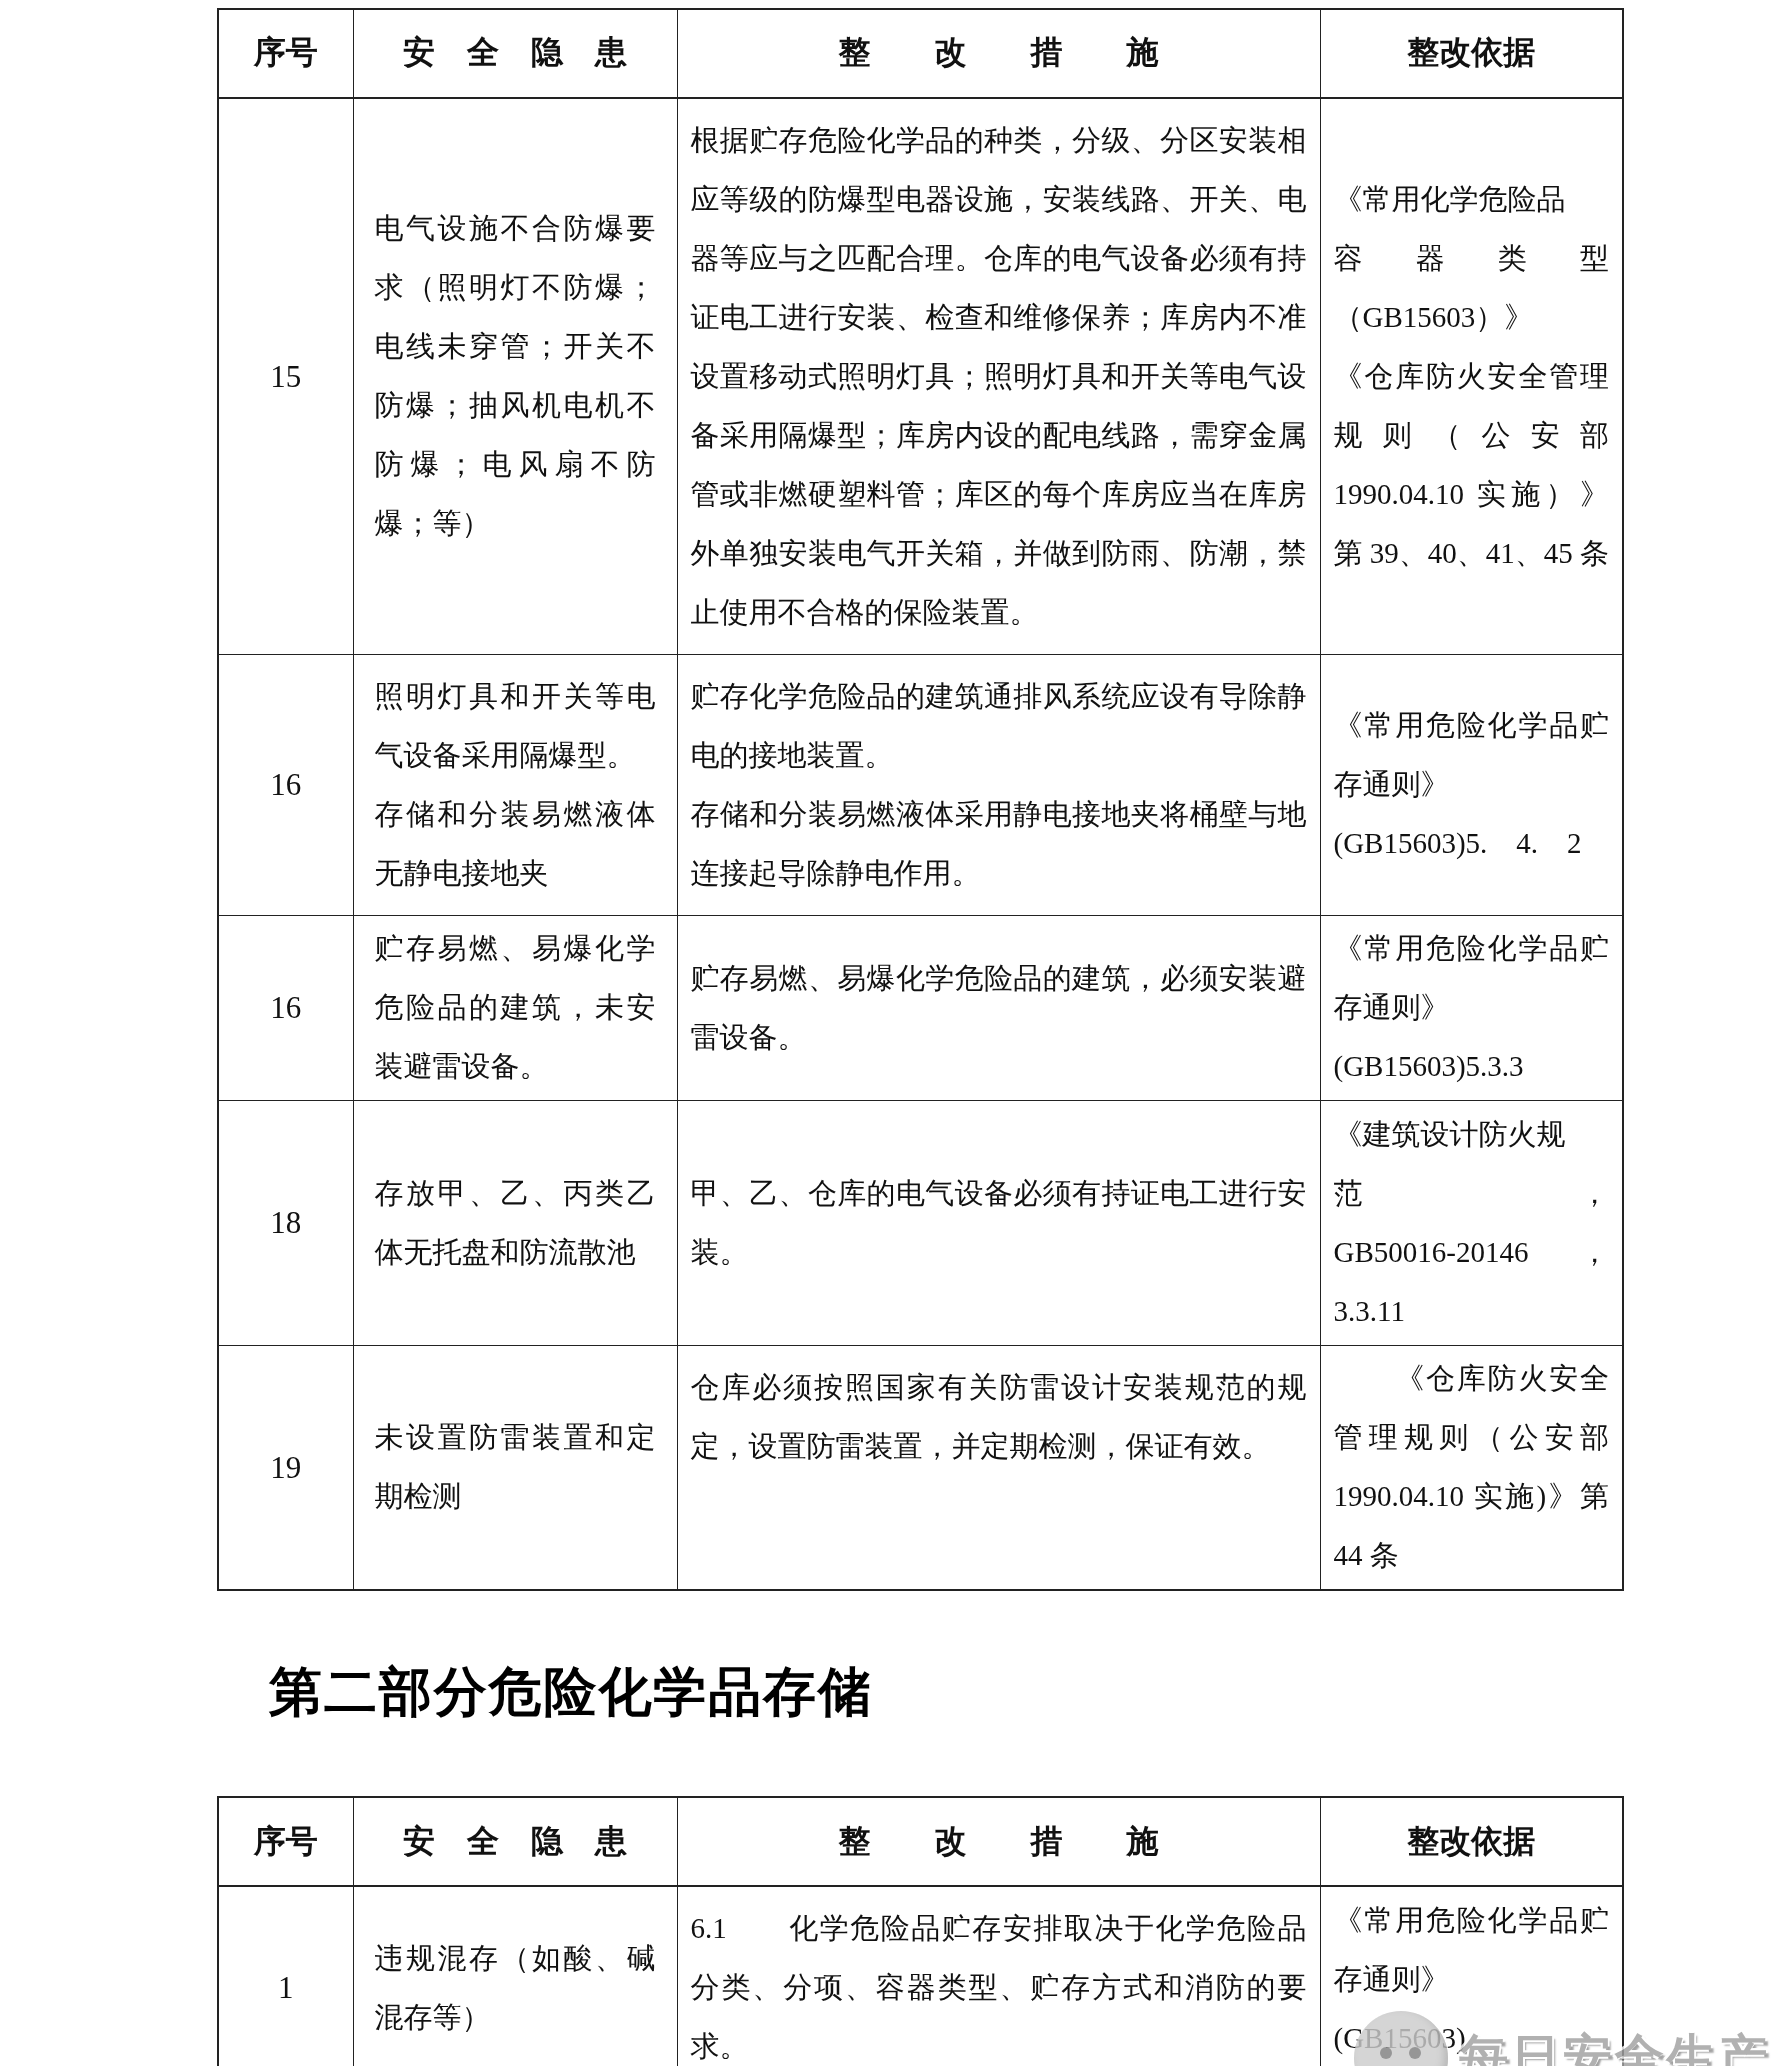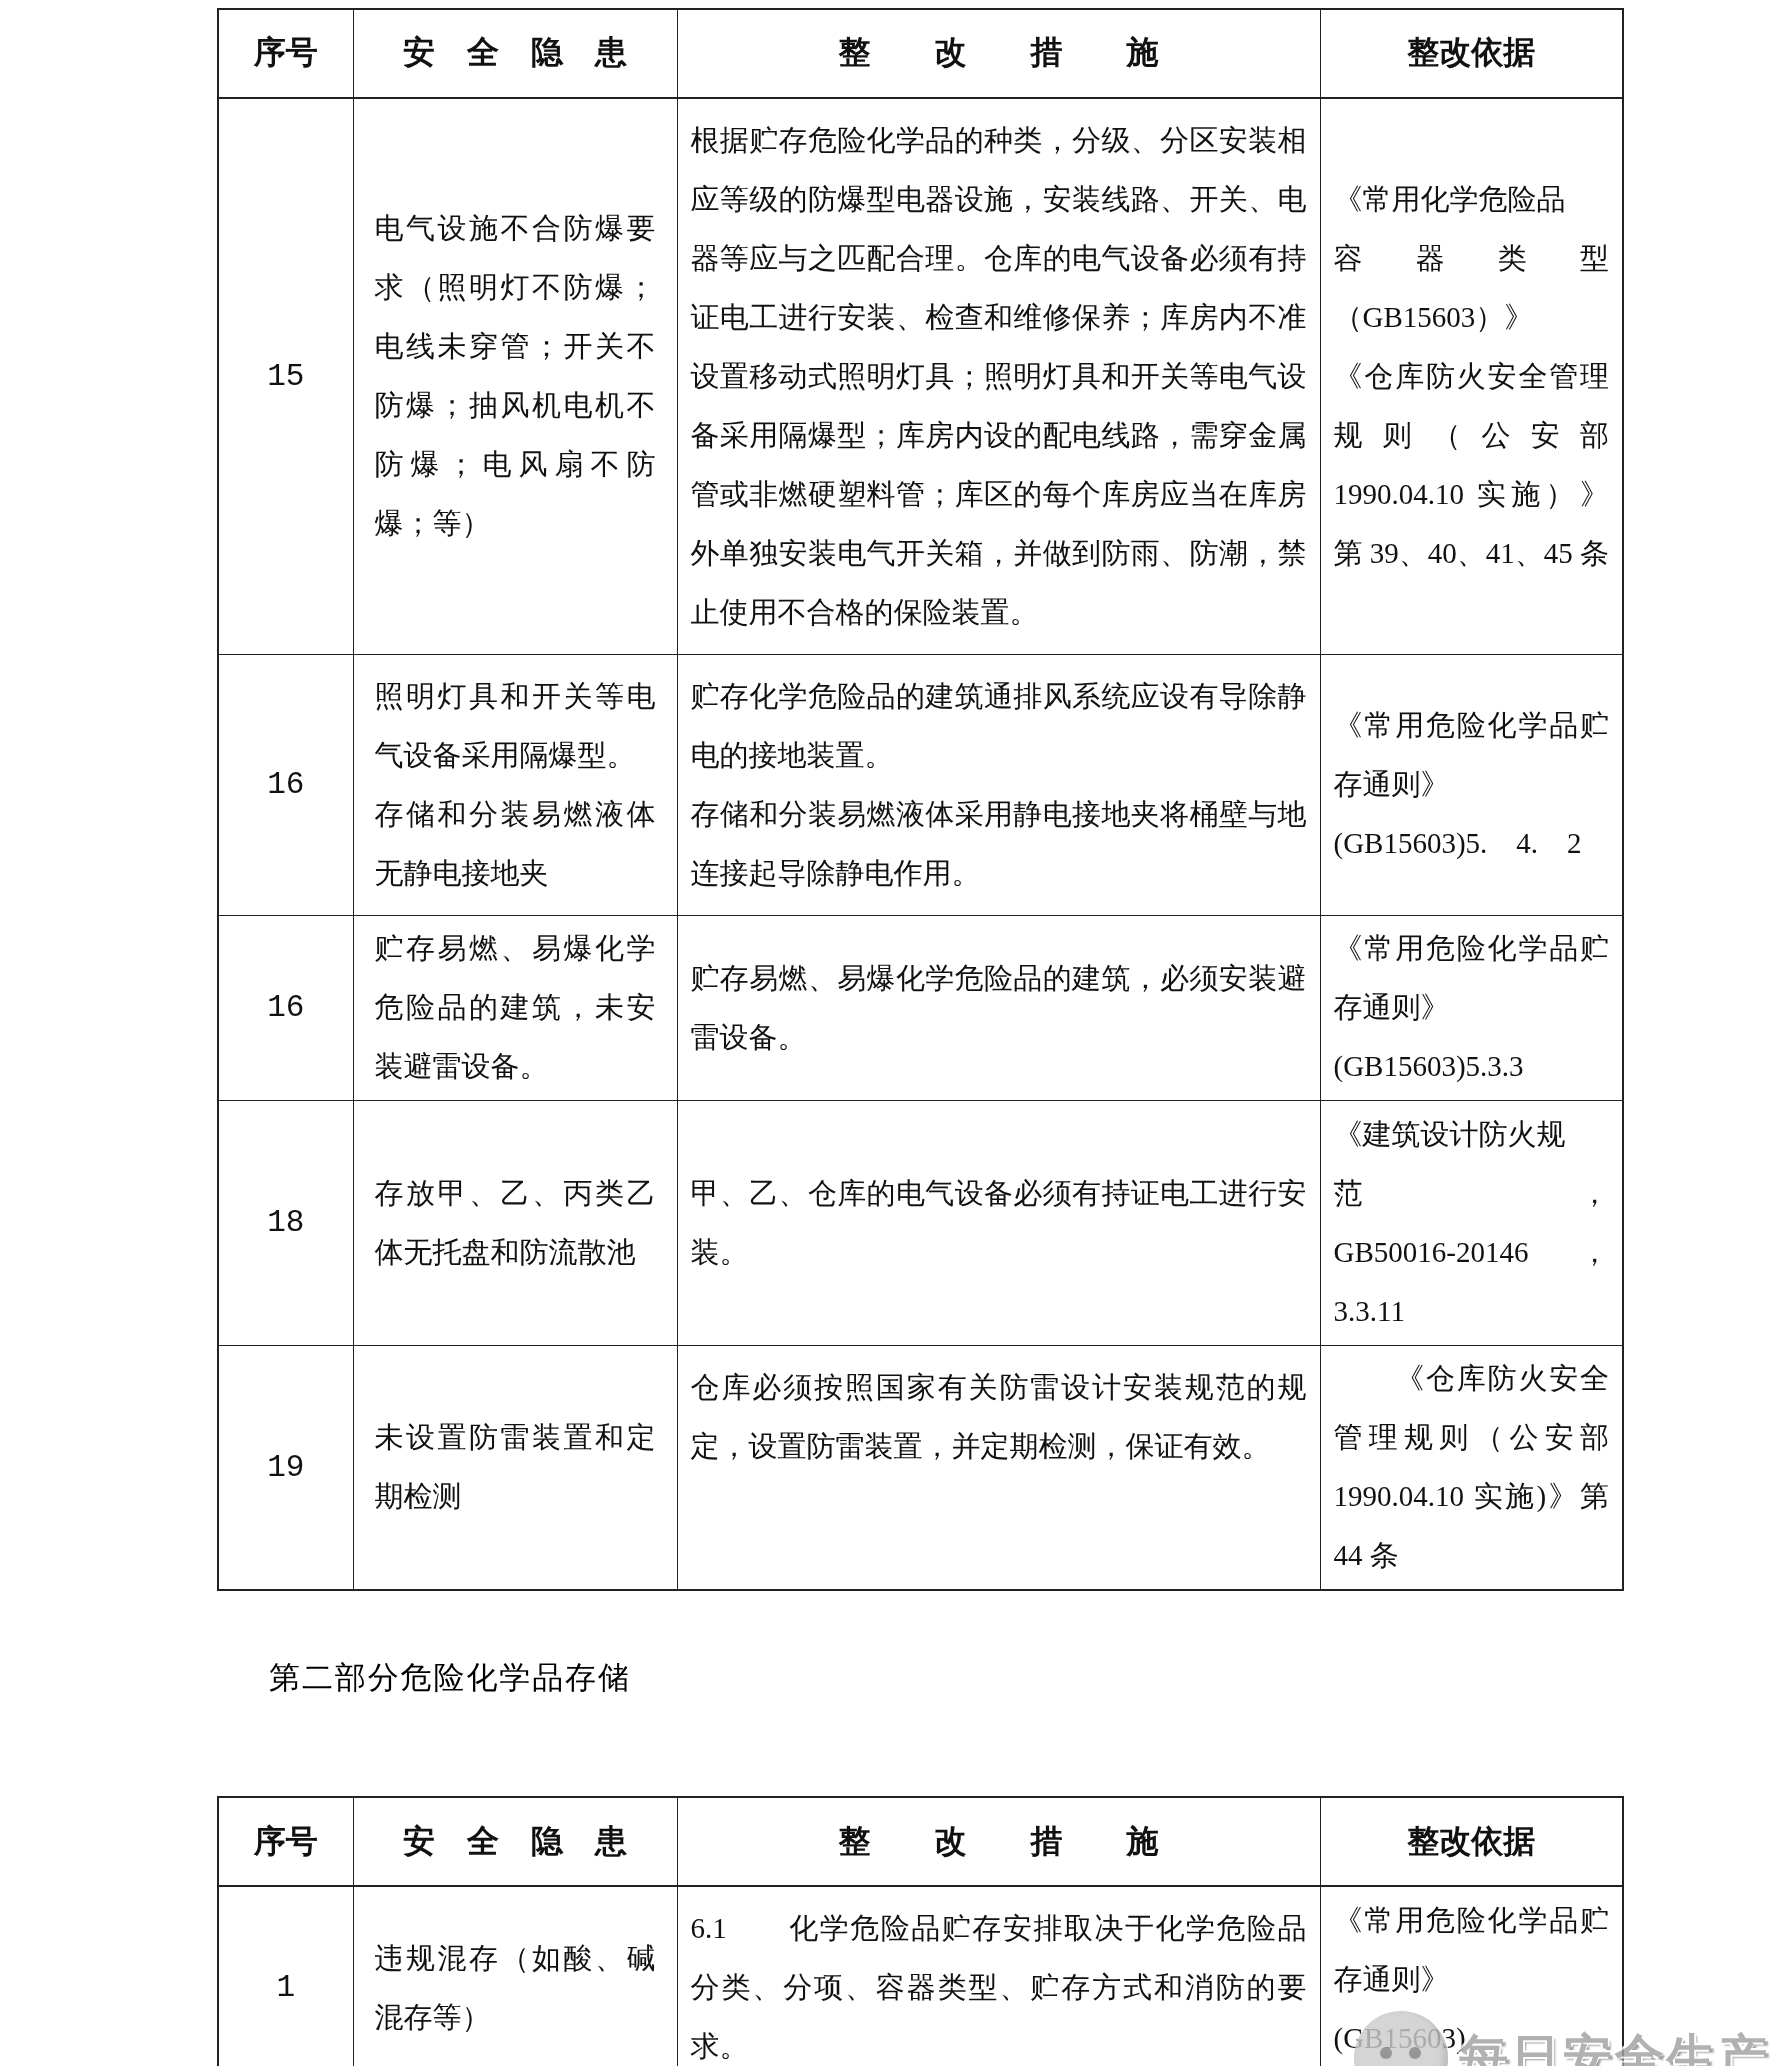--- a/index.html
+++ b/index.html
@@ -19,30 +19,30 @@
     overflow:hidden;
   }
   .doc-table thead th{
     border-bottom:2.8px solid #222;
     font-size:32px;font-weight:bold;text-align:center;
     height:87px;padding:0 5.6px;white-space:nowrap;margin-top:44px;
   }
   .t1{top:7.5px;}
   .t2{top:1796px;}
   td{font-size:29px;line-height:59px;}
-  .c-no{text-align:center;font-size:31px;font-family:Liberation Mono, monospace;}
+  .c-no{text-align:center;font-size:31px;}
   .c-hazard{padding:2px 21px;text-align:justify;text-justify:inter-character;}
   .c-measure{padding:12px 13px;text-align:justify;text-justify:inter-character;}
   .c-basis{padding:3.8px 13px;text-align:justify;text-justify:inter-character;}
   .para{margin:0;}
   .jlast{text-align-last:justify;}
   .section-heading{
     position:absolute;left:269px;top:1657px;
     font-family:"Liberation Sans","DejaVu Sans",sans-serif;
-    font-weight:normal;font-size:31px;letter-spacing:1.9px;color:#000;
+    font-weight:bold;font-size:53px;letter-spacing:1.9px;color:#000;
   }
   
   .wm{
     position:absolute;left:1354px;top:2011px;z-index:5;
     display:flex;align-items:center;opacity:0.82;
   }
   .wm-bubble{
     width:94px;height:94px;border-radius:50%;
     background:#cccccc;position:relative;flex:0 0 auto;
     box-shadow:inset -3.8px -3.8px 7.5px #aaaaaa, 1.9px 1.9px 0 #ffffff;

